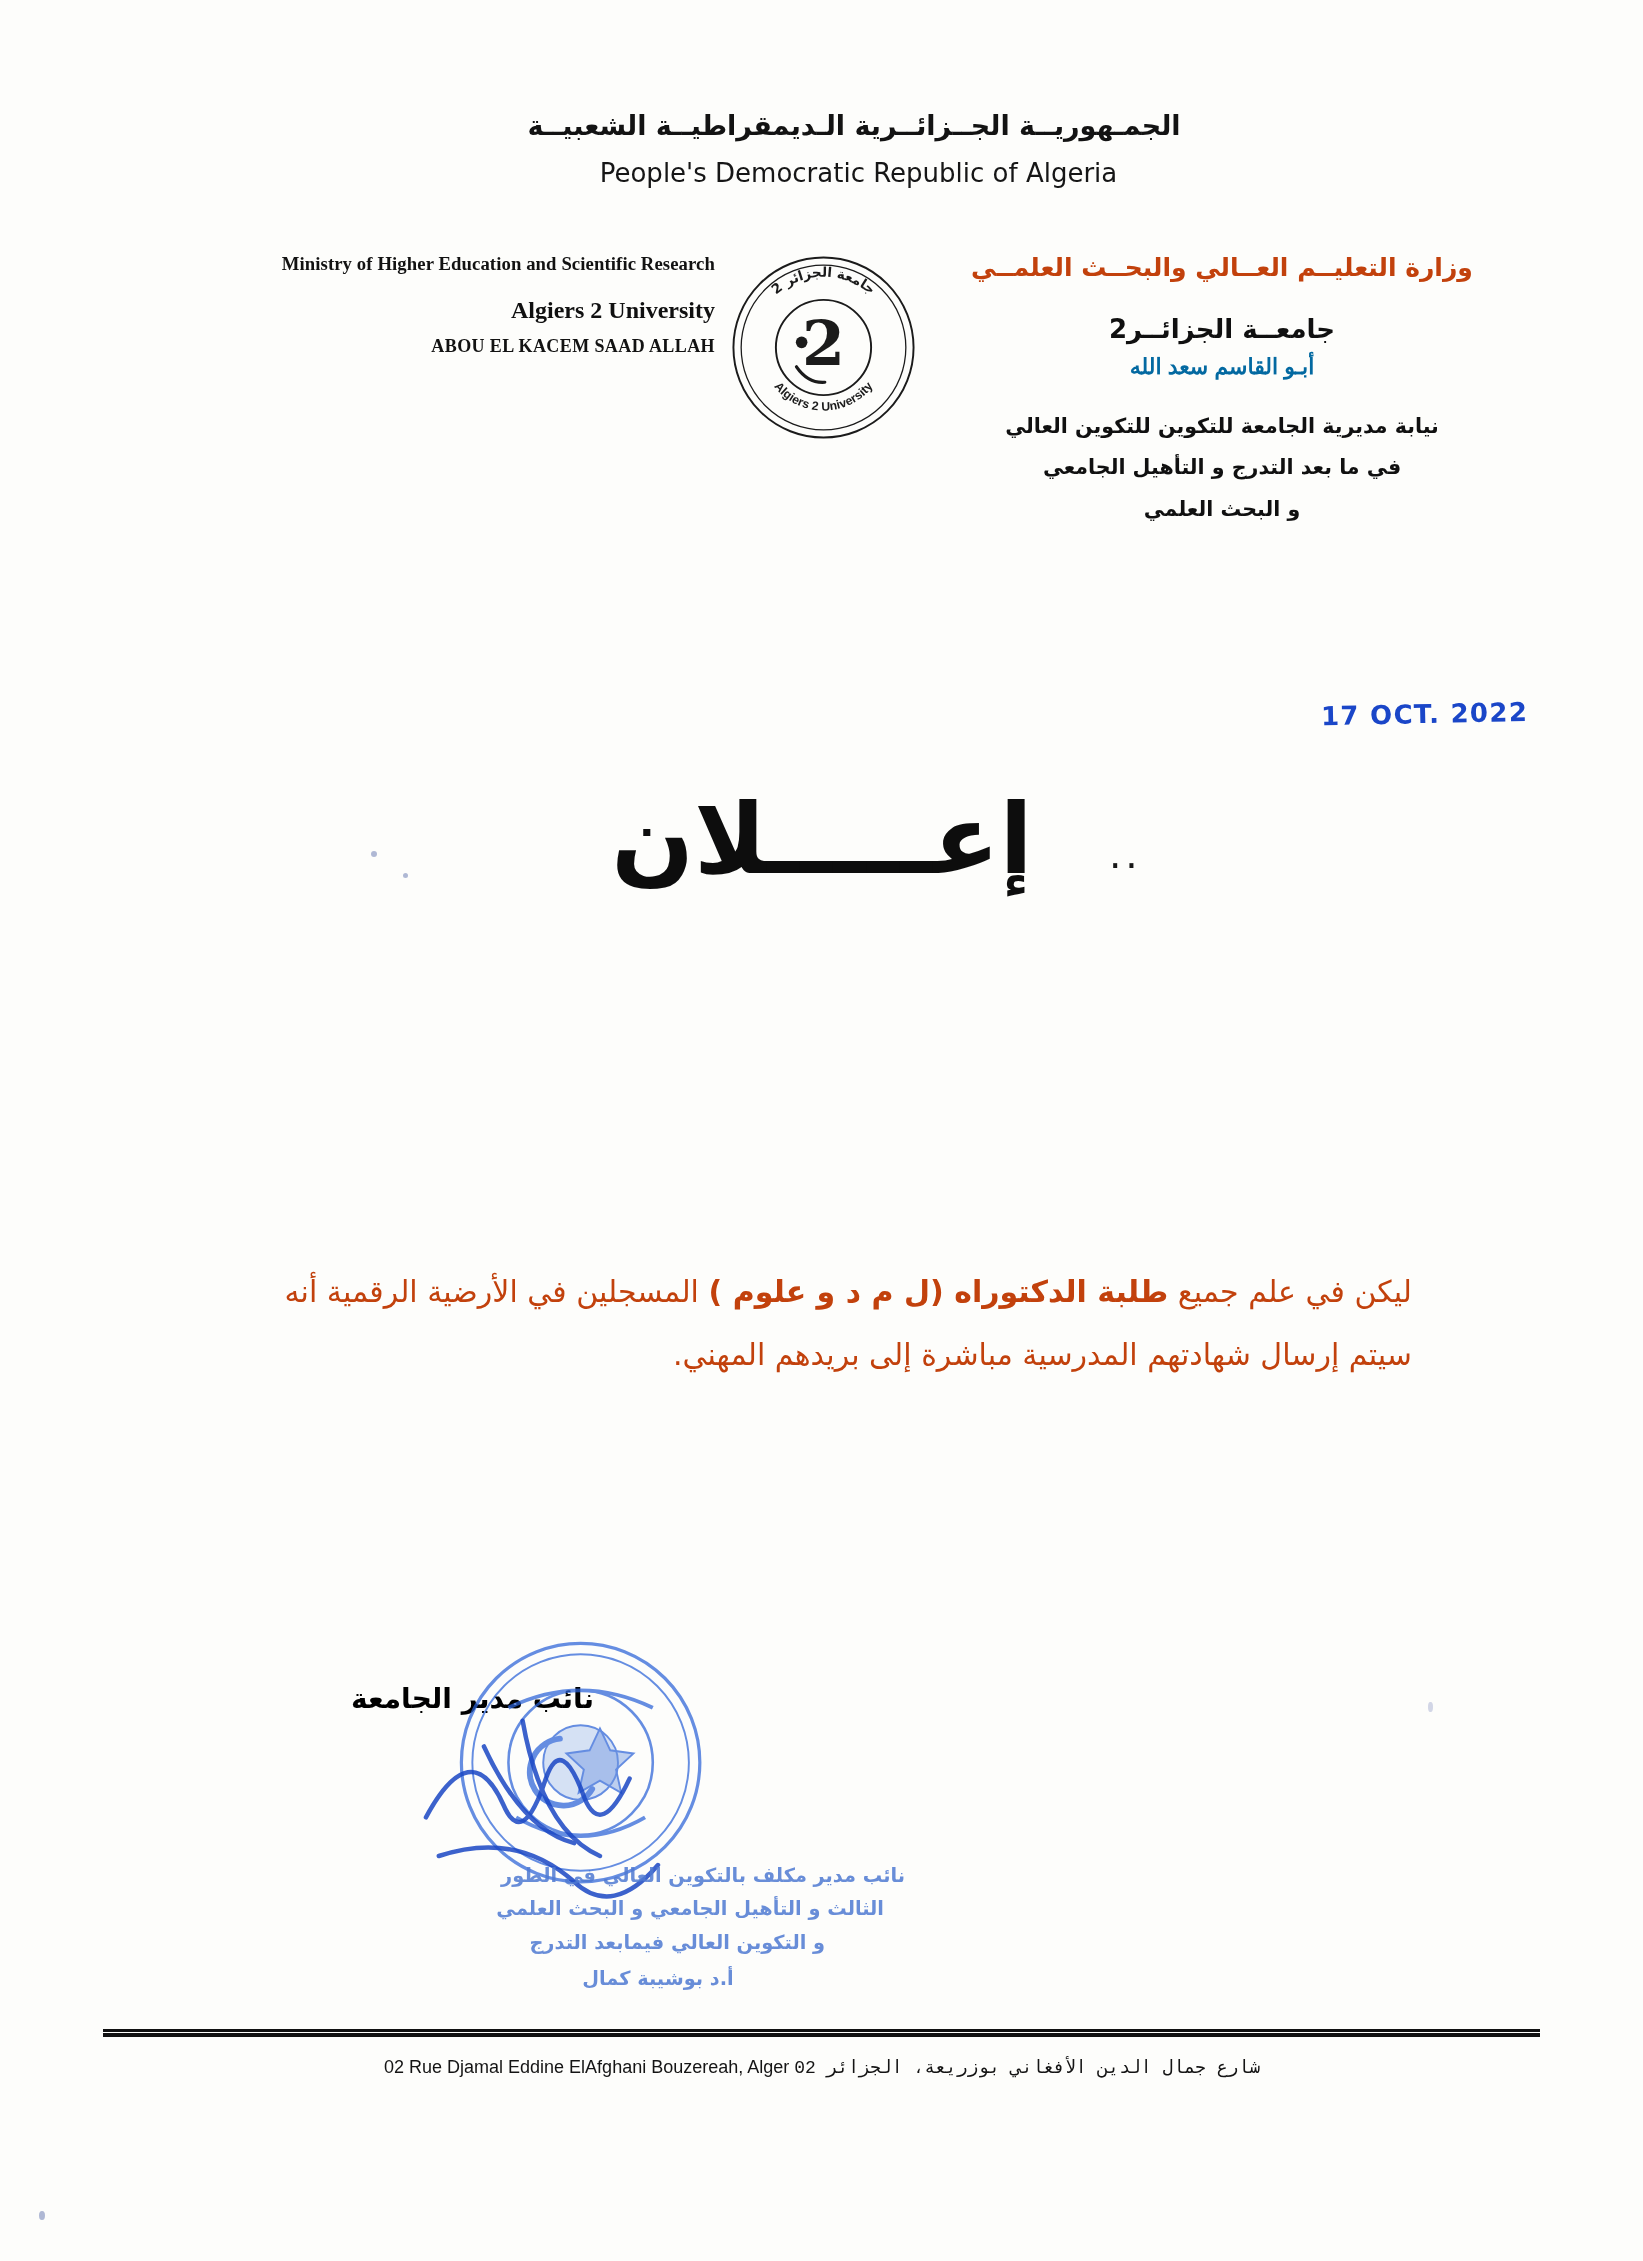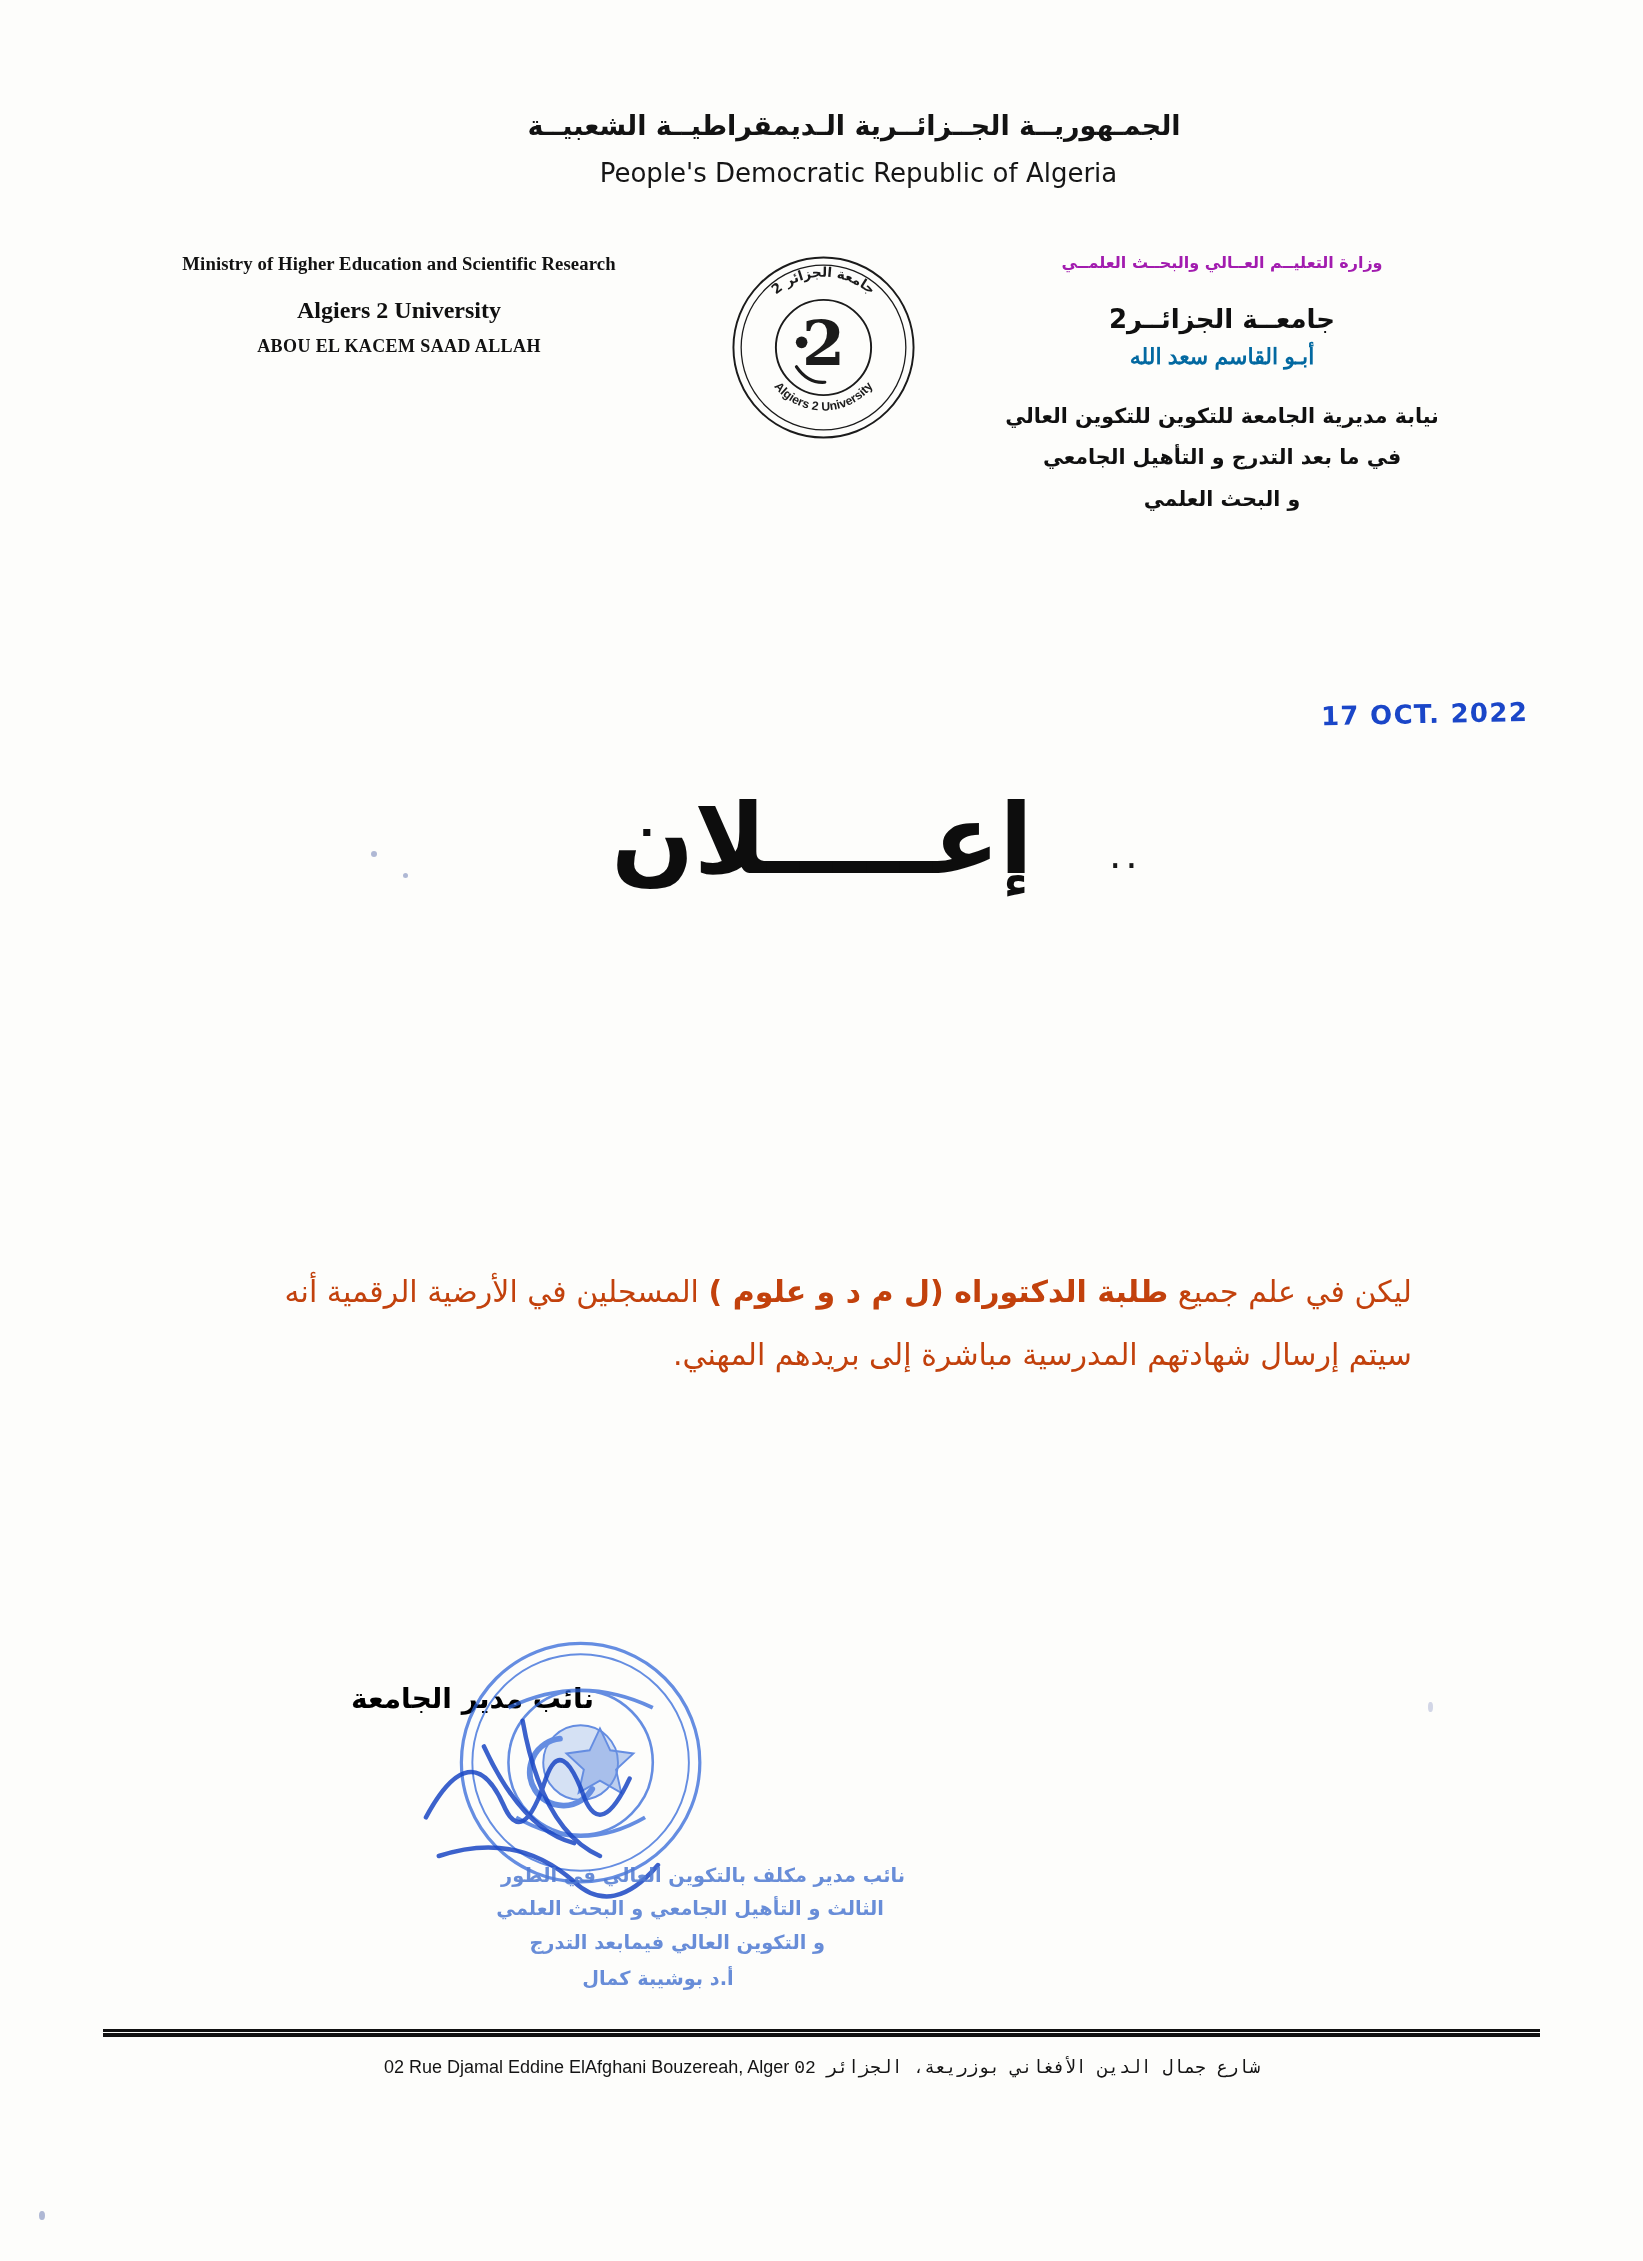--- a/index.html
+++ b/index.html
@@ -47,21 +47,21 @@
     color: #161616;
     padding-left: 9px;
   }
 
   
   .block-left {
     position: absolute;
     top: 253px;
     left: 83px;
     width: 632px;
-    text-align: center;
+    text-align: right;
   }
   .min-en {
     font-family: "Liberation Serif", serif;
     font-weight: bold;
     font-size: 18.7px;
     color: #121212;
     letter-spacing: 0.1px;
   }
   .uni-en {
     margin-top: 22px;
@@ -84,23 +84,23 @@
     position: absolute;
     top: 253px;
     right: 90px;
     width: 664px;
     text-align: center;
     direction: rtl;
   }
   .min-ar {
     font-family: "DejaVu Sans", sans-serif;
     font-weight: bold;
-    font-size: 16px;
+    font-size: 25px;
     letter-spacing: 1px;
-    color: #a21caf;
+    color: #c2410c;
   }
   .uni-ar {
     margin-top: 32px;
     font-family: "DejaVu Sans", sans-serif;
     font-weight: bold;
     font-size: 26px;
     letter-spacing: 1.9px;
     color: #101010;
   }
   .uni-ar-sub {

